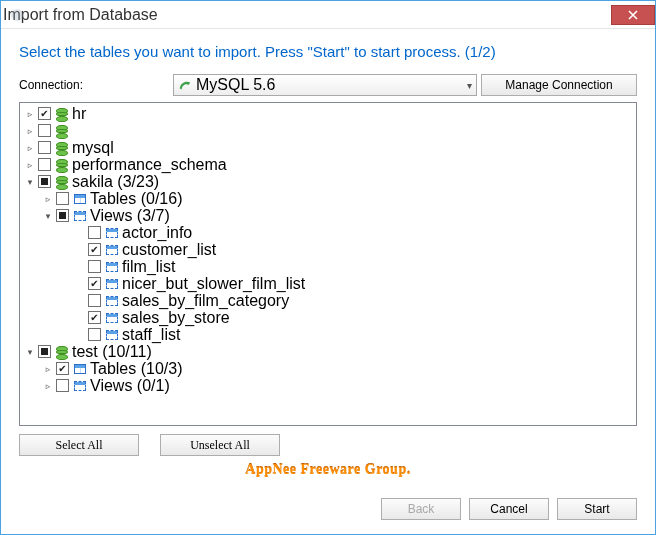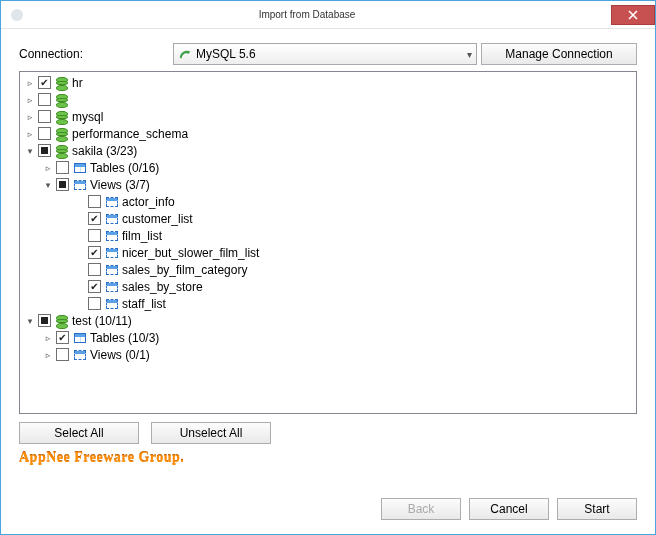--- a/index.html
+++ b/index.html
@@ -1,20 +1,20 @@
 <!DOCTYPE html>
 <html><head>
 <meta charset="utf-8">
 <style>
   * { box-sizing: border-box; margin: 0; padding: 0; }
   html, body { width: 656px; height: 535px; font-family: "Segoe UI", Tahoma, sans-serif; font-size: 12px; background: #fff; overflow: hidden; }
   .window { width: 656px; height: 535px; border: 1px solid #4aa3df; display: flex; flex-direction: column; }
   .titlebar { height: 28px; background: #fff; display: flex; align-items: center; border-bottom: 1px solid #e5e5e5; }
   .titlebar .appicon { width: 16px; height: 16px; margin-left: 8px; margin-right: 8px; opacity: .6; }
-  .titlebar .title { flex: 1; text-align: center; font-size: 10px; color: #333; margin-left: -30px; }
+  .titlebar .title { flex: 1; font-size: 16px; color: #333; margin-left: -30px; }
   .titlebar .winbtns { display: flex; }
   .titlebar .winbtn { width: 44px; height: 20px; display: flex; align-items: center; justify-content: center; }
   .titlebar .winbtn.close { background: #c75050; color: #fff; border:1px solid #a83d3d; }
   .body { flex: 1; padding: 14px 18px 10px 18px; display: flex; flex-direction: column; }
   .instruction { color: #0066cc; font-size: 15px; margin-bottom: 14px; }
   .conn-row { display: flex; align-items: center; gap: 4px; margin-bottom: 6px; }
   .conn-label { width: 150px; font-size: 12px; }
   .conn-select { flex: 1; height: 22px; border: 1px solid #a9a9a9; background: linear-gradient(#fff,#eee); display: flex; align-items: center; padding: 0 4px; position: relative; cursor: default; }
   .conn-select .dbicon { width: 14px; height: 14px; margin-right: 4px; }
   .conn-select .chev { margin-left: auto; font-size: 10px; color: #555; }
@@ -23,27 +23,27 @@
   .manage { width: 156px; }
   .tree-wrap { flex: 1; border: 1px solid #828790; background: #fff; overflow: auto; padding: 2px 0; }
   .tree li { white-space: nowrap; }
   .row { display: flex; align-items: center; height: 17px; padding-left: 4px; }
   .exp { width: 12px; height: 12px; display: inline-flex; align-items: center; justify-content: center; color: #555; font-size: 9px; cursor: default; user-select:none; }
   .exp.blank { visibility: hidden; }
   .chk { width: 13px; height: 13px; border: 1px solid #707070; background: #fff; margin: 0 3px 0 2px; display: inline-flex; align-items: center; justify-content: center; font-size: 10px; color: #222; cursor: default; line-height: 1;}
   .chk.checked::after { content: "✔"; font-size: 10px; color: #222; }
   .chk.indet::after { content: ""; width: 7px; height: 7px; background: #222; display:block;}
   .ico { width: 14px; height: 14px; margin: 0 3px 0 1px; display: inline-flex; align-items: center; justify-content: center; }
-  .lbl { font-size: 12px; color: #000; }
+  .lbl { font-size: 16px; color: #000; }
   .indent1 > .row { padding-left: 4px; }
   .indent2 > .row { padding-left: 22px; }
   .indent3 > .row { padding-left: 40px; }
-  .select-btns { display: flex; gap: 12px; margin: 8px 0 0 0; }
+  .select-btns { display: flex; gap: 21px; margin: 8px 0 0 0; font-family: Liberation Serif, serif; }
   .select-btns .btn { width: 120px; }
-  .watermark { margin: 6px 0 12px 0; font-family: "Comic Sans MS", cursive; font-weight: bold; color: #ff8c00; font-size: 14px; letter-spacing: .5px; text-shadow: 0 1px 0 #fff, 0 -1px 0 #c06000; }
+  .watermark { text-align: center; margin: 6px 0 0 0; font-family: "Comic Sans MS", cursive; font-weight: bold; color: #ff8c00; font-size: 14px; letter-spacing: .5px; text-shadow: 0 1px 0 #fff, 0 -1px 0 #c06000; }
   .footer { display: flex; justify-content: flex-end; gap: 8px; padding: 10px 18px 14px 8px; }
   .footer .btn { width: 80px; }
   
   .db-cyl { position: relative; width: 12px; height: 12px; }
   .db-cyl::before, .db-cyl::after, .db-cyl .mid { content:""; position:absolute; left:0; right:0; height:4px; border-radius:50%/60%; background:#6cc24a; border:1px solid #3e8e21;}
   .db-cyl::before { top:0;}
   .db-cyl .mid { top:4px;}
   .db-cyl::after { top:8px;}
   .tbl-ico { width:12px; height:10px; border:1px solid #2a6fc9; background:#fff; position: relative;}
   .tbl-ico::before { content:""; position:absolute; top:0;left:0;right:0;height:3px;background:#5aa1e8;}
@@ -68,20 +68,21 @@
       <div class="winbtn close">
         <svg width="10" height="10" viewBox="0 0 10 10">
             <path d="M1 1 L9 9 M9 1 L1 9" stroke="#fff" stroke-width="1.6"></path>
           </svg>
       </div>
     </div>
   </div>
 
   <div class="body">
 
+    <div class="instruction">Select the tables you want to import. Press "Start" to start process. (1/2)</div>
 
     <div class="conn-row">
       <div class="conn-label">Connection:</div>
       <div class="conn-select">
         <span class="dbicon">
           <svg class="dolphin" viewBox="0 0 16 16">
               <path d="M2 12 C3 5 9 3 14 5 L12 8 C10 6 5 7 4 13 Z" fill="#3fa24a"></path>
             </svg>
         </span>
         <span class="lbl">MySQL 5.6</span>

